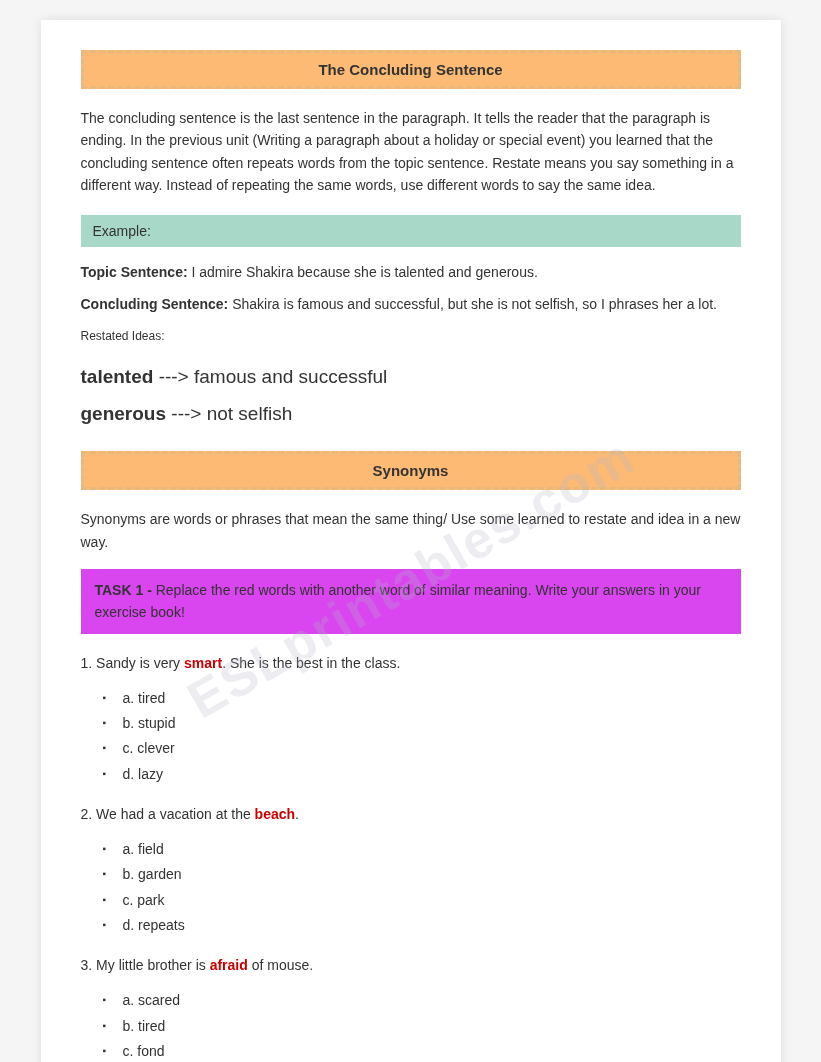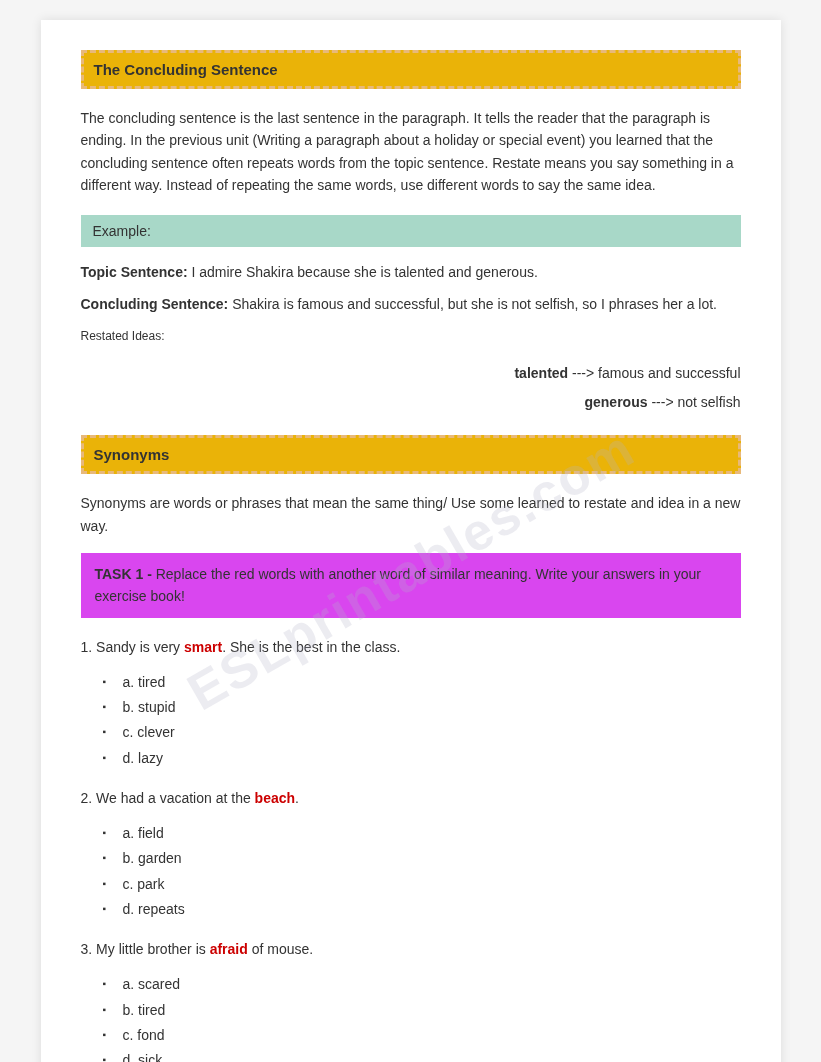--- a/index.html
+++ b/index.html
@@ -22,21 +22,22 @@
       background: #fff;
       width: 740px;
       min-height: 1020px;
       padding: 30px 40px;
       box-shadow: 0 0 10px rgba(0,0,0,0.1);
       position: relative;
     }
 
     .section-header {
       border: 3px dashed #e8b97a;
-      background: #eab308;
+      background: #fdba74;
+      text-align: center;
       padding: 8px 10px;
       margin-bottom: 18px;
       font-weight: bold;
       font-size: 15px;
       color: #333;
     }
 
     .intro-text {
       font-size: 14px;
       line-height: 1.6;
@@ -66,23 +67,22 @@
     }
 
     .restated-ideas-label {
       font-weight: normal;
       margin-bottom: 19px;
       font-size: 12px;
     }
 
     .idea-row {
       margin-bottom: 6px;
-      font-size: 14px;
-      line-height: 1.6;
-      text-align: right;
+      font-size: 19px;
+      line-height: 1.6;
     }
 
     .bold-word {
       font-weight: bold;
     }
 
     .synonyms-section {
       margin-top: 22px;
     }
 

